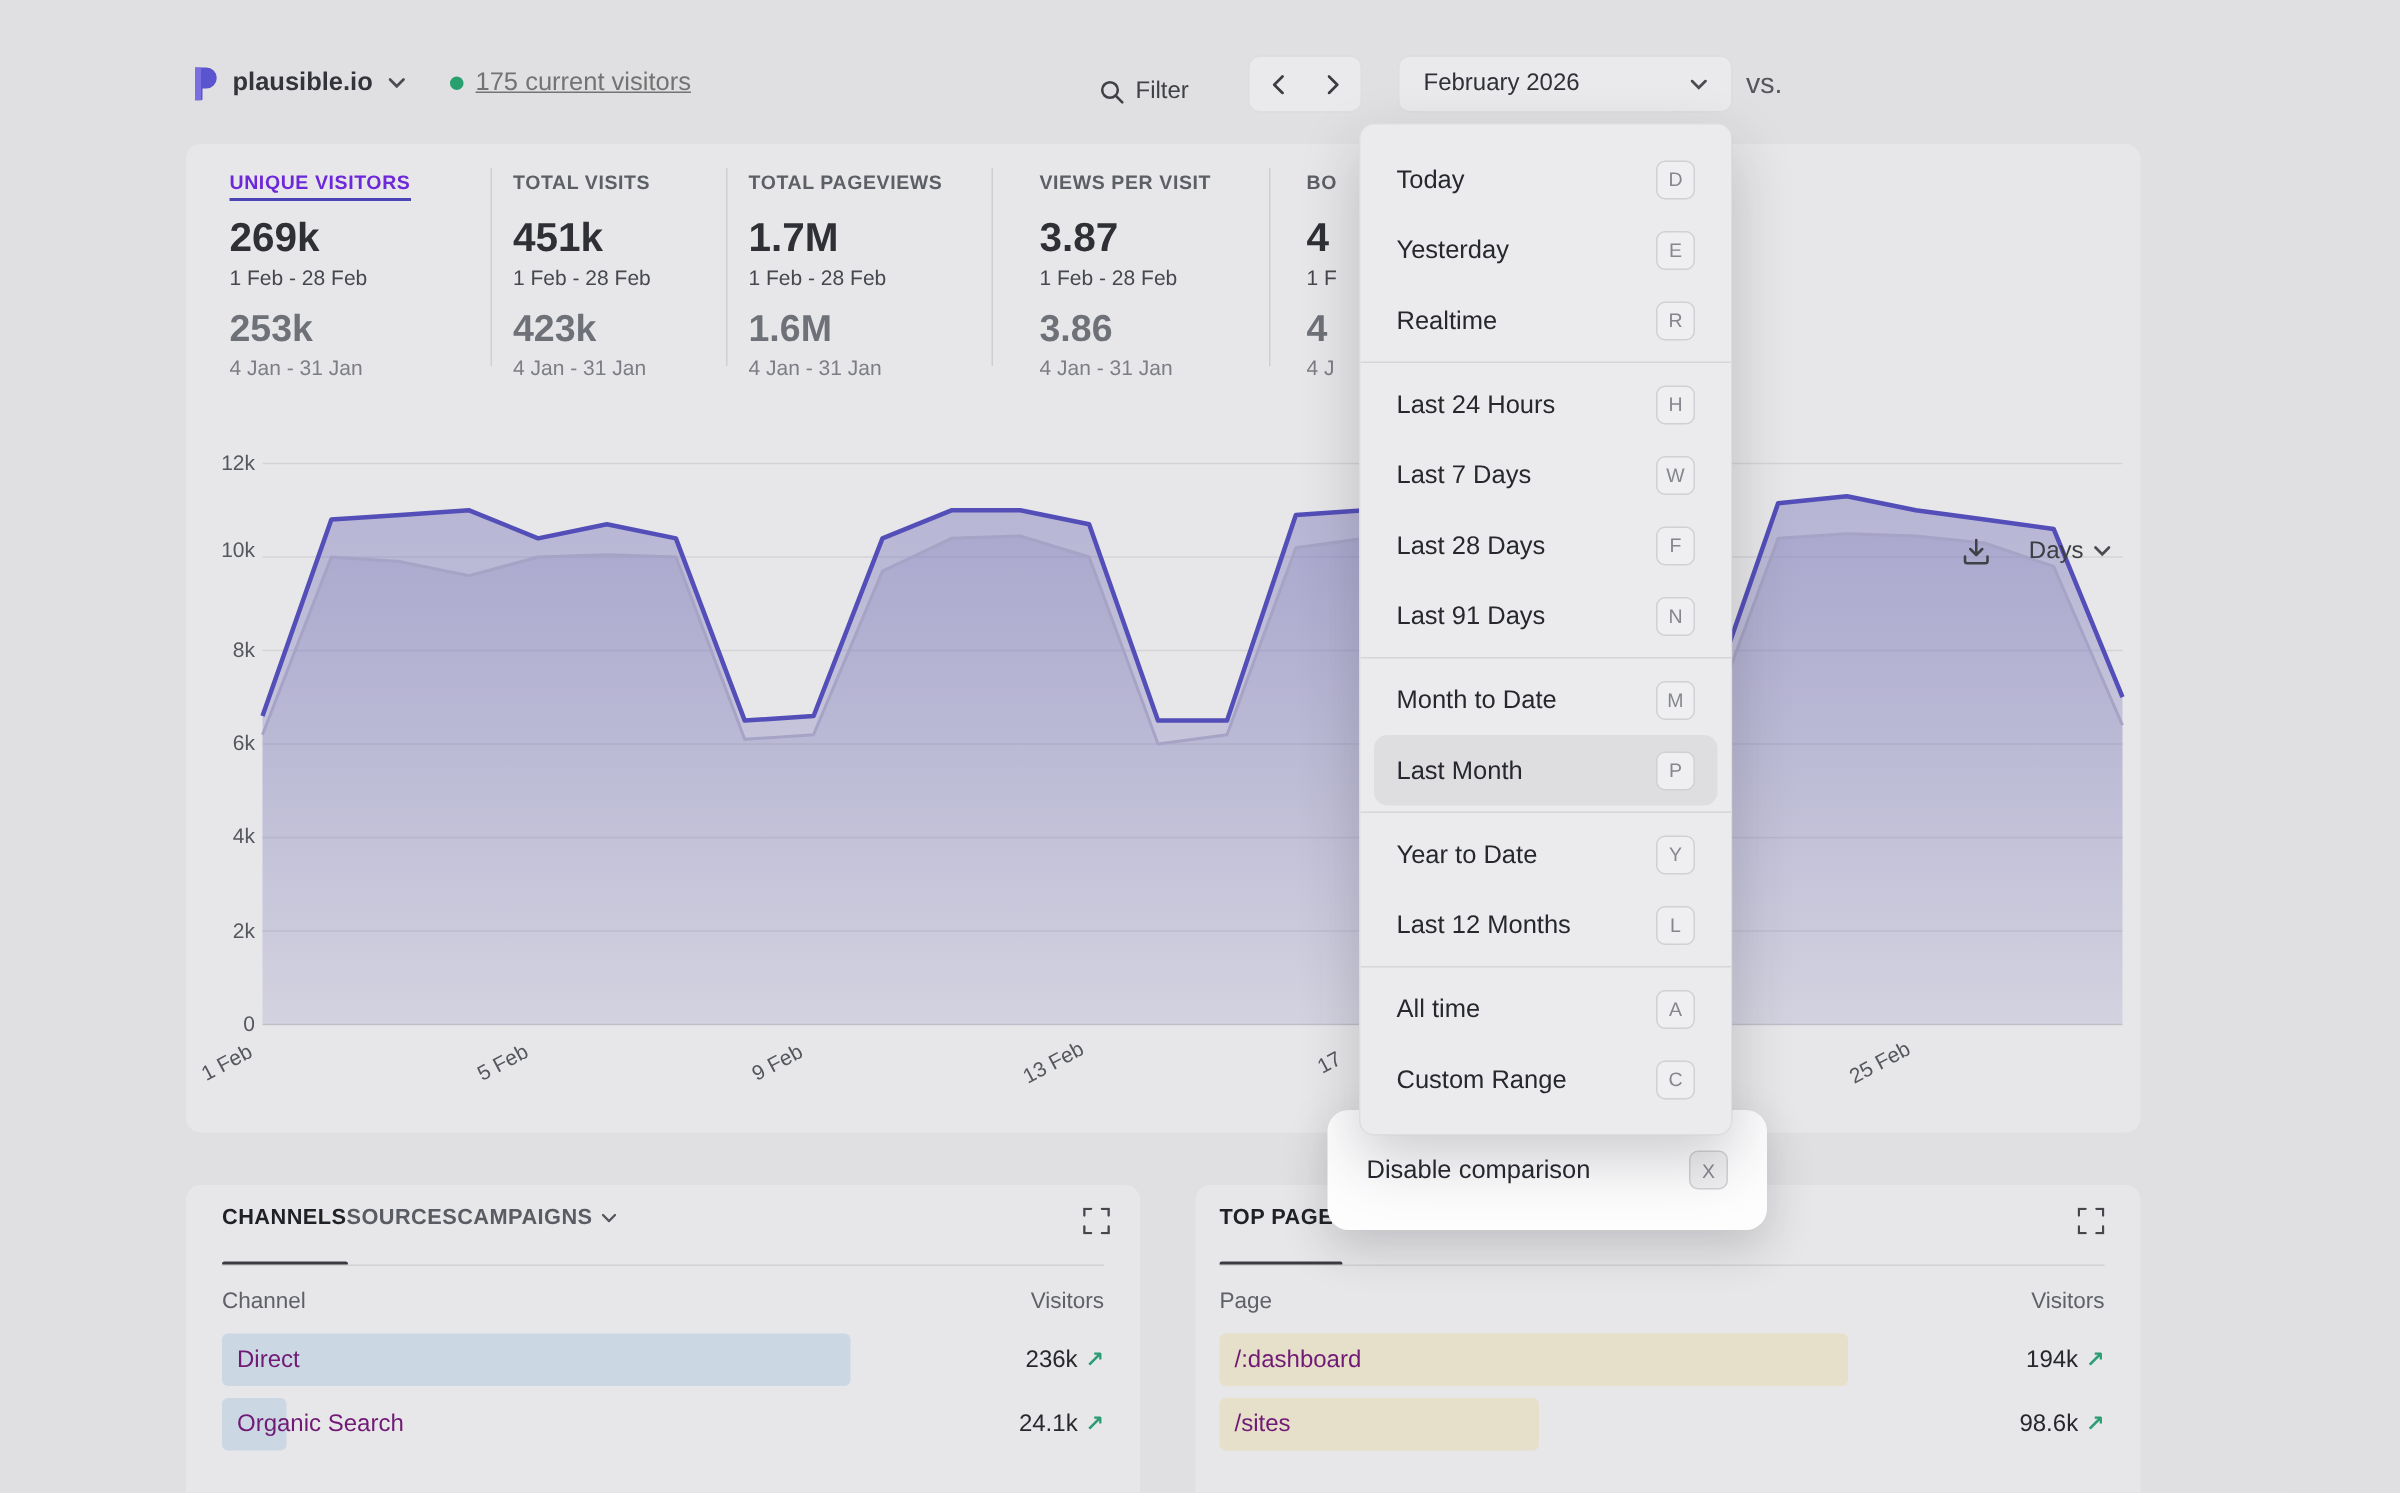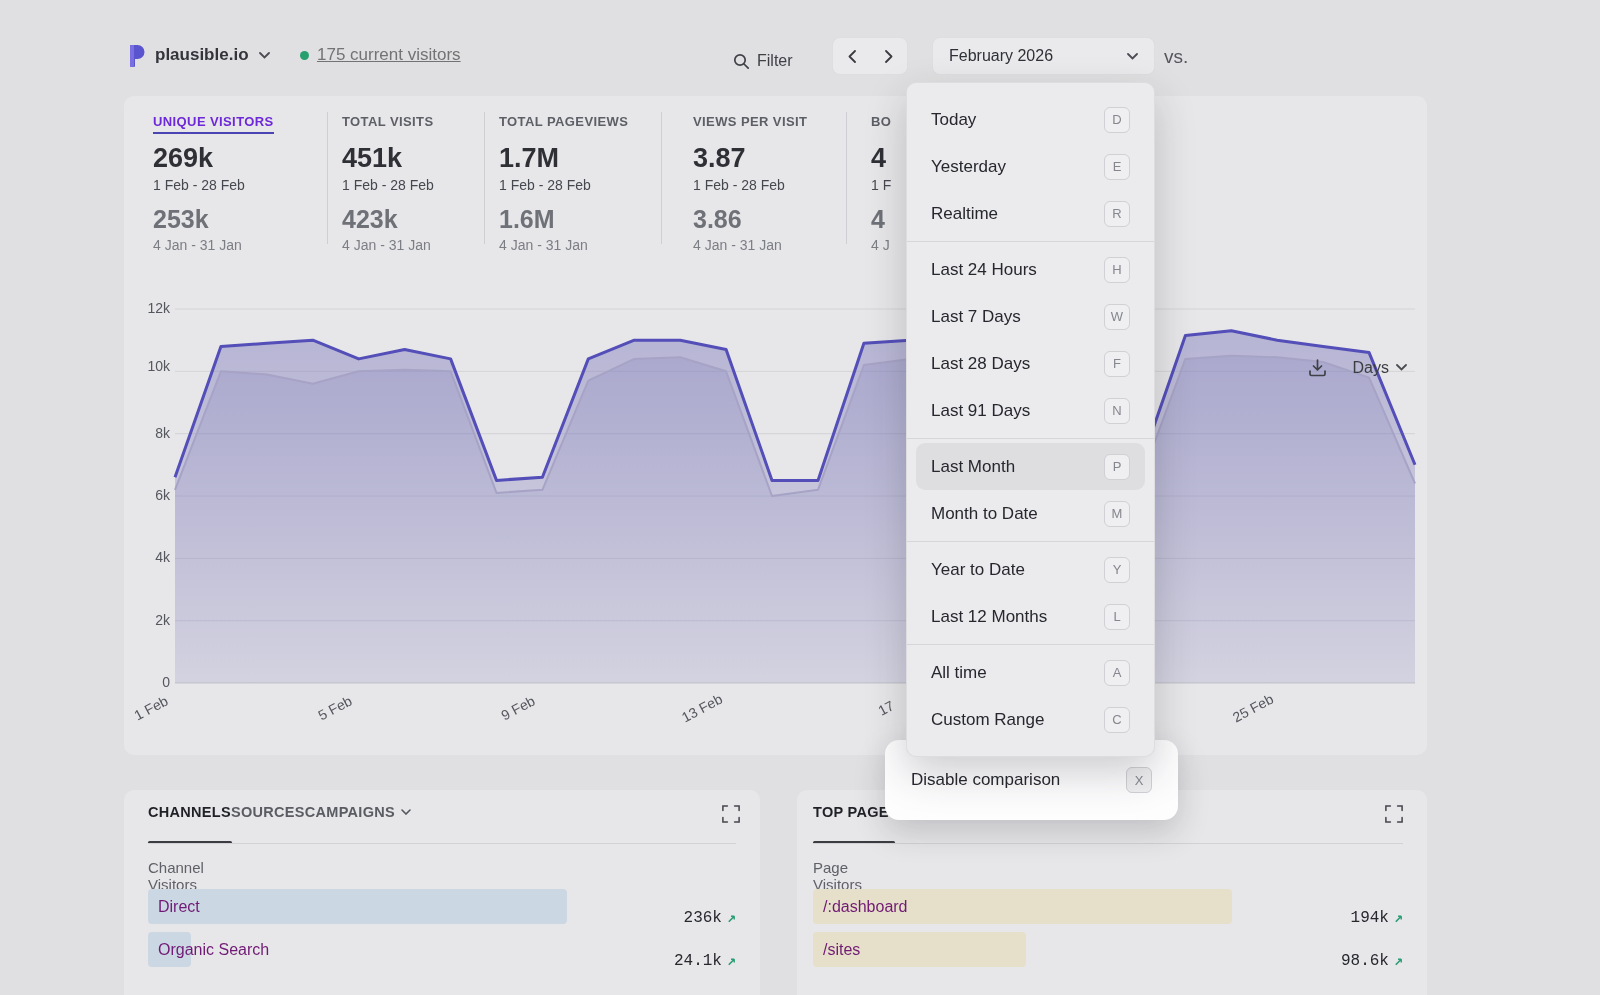--- a/index.html
+++ b/index.html
@@ -72,27 +72,27 @@
   .panel{position:absolute;top:790px;height:205px;background:#e7e7e9;border-radius:10px 10px 0 0;}
   .panel.left{left:124px;width:636px;}
   .panel.right{left:797px;width:630px;}
   .tabs{position:absolute;top:14px;display:flex;align-items:center;}
   .tab{font-size:14.5px;font-weight:700;letter-spacing:0.3px;color:#5a5c63;cursor:pointer;
        display:flex;align-items:center;}
   .tab.active{color:#1f2126;}
   .tab .chev{margin-left:6px;}
   .tab-underline{position:absolute;top:51px;height:3px;background:#3a3c41;border-radius:2px;}
   .tab-divider{position:absolute;top:53px;left:24px;right:24px;height:1px;background:#d2d2d6;}
-  .col-headers{position:absolute;top:69px;display:flex;justify-content:space-between;font-size:15px;color:#5f6168;flex-direction:column;}
+  .col-headers{position:absolute;top:69px;display:flex;justify-content:space-between;font-size:15px;color:#5f6168;}
   .trow{position:absolute;height:35px;}
   .tbar{position:absolute;left:0;top:0;bottom:0;border-radius:4px;}
   .tbar.channel{background:#ccd7e4;}
   .tbar.page{background:#e6dfc9;}
   .tname{position:absolute;left:10px;top:0;line-height:35px;font-size:16px;color:#701a75;cursor:pointer;}
-  .tval{position:absolute;right:0;top:12px;line-height:35px;font-size:16px;color:#26282e;font-family:Liberation Mono, monospace;}
+  .tval{position:absolute;right:0;top:0;line-height:35px;font-size:16px;color:#26282e;}
   .tval .arrow{color:#2a9d74;font-weight:700;margin-left:5px;font-size:15px;}
   .expand-btn{position:absolute;top:15px;cursor:pointer;}
 
   svg.icon{display:block;}
 </style>
 </head>
 <body>
 
 <div class="topbar">
   <div class="site-switcher">
@@ -277,27 +277,27 @@
   </div>
   <div class="menu-item">
     <span>Last 28 Days</span>
     <span class="kbd">F</span>
   </div>
   <div class="menu-item">
     <span>Last 91 Days</span>
     <span class="kbd">N</span>
   </div>
   <div class="menu-sep"></div>
+  <div class="menu-item">
+    <span>Month to Date</span>
+    <span class="kbd">M</span>
+  </div>
   <div class="menu-item hl">
     <span>Last Month</span>
     <span class="kbd">P</span>
-  </div>
-  <div class="menu-item">
-    <span>Month to Date</span>
-    <span class="kbd">M</span>
   </div>
   <div class="menu-sep"></div>
   <div class="menu-item">
     <span>Year to Date</span>
     <span class="kbd">Y</span>
   </div>
   <div class="menu-item">
     <span>Last 12 Months</span>
     <span class="kbd">L</span>
   </div>

